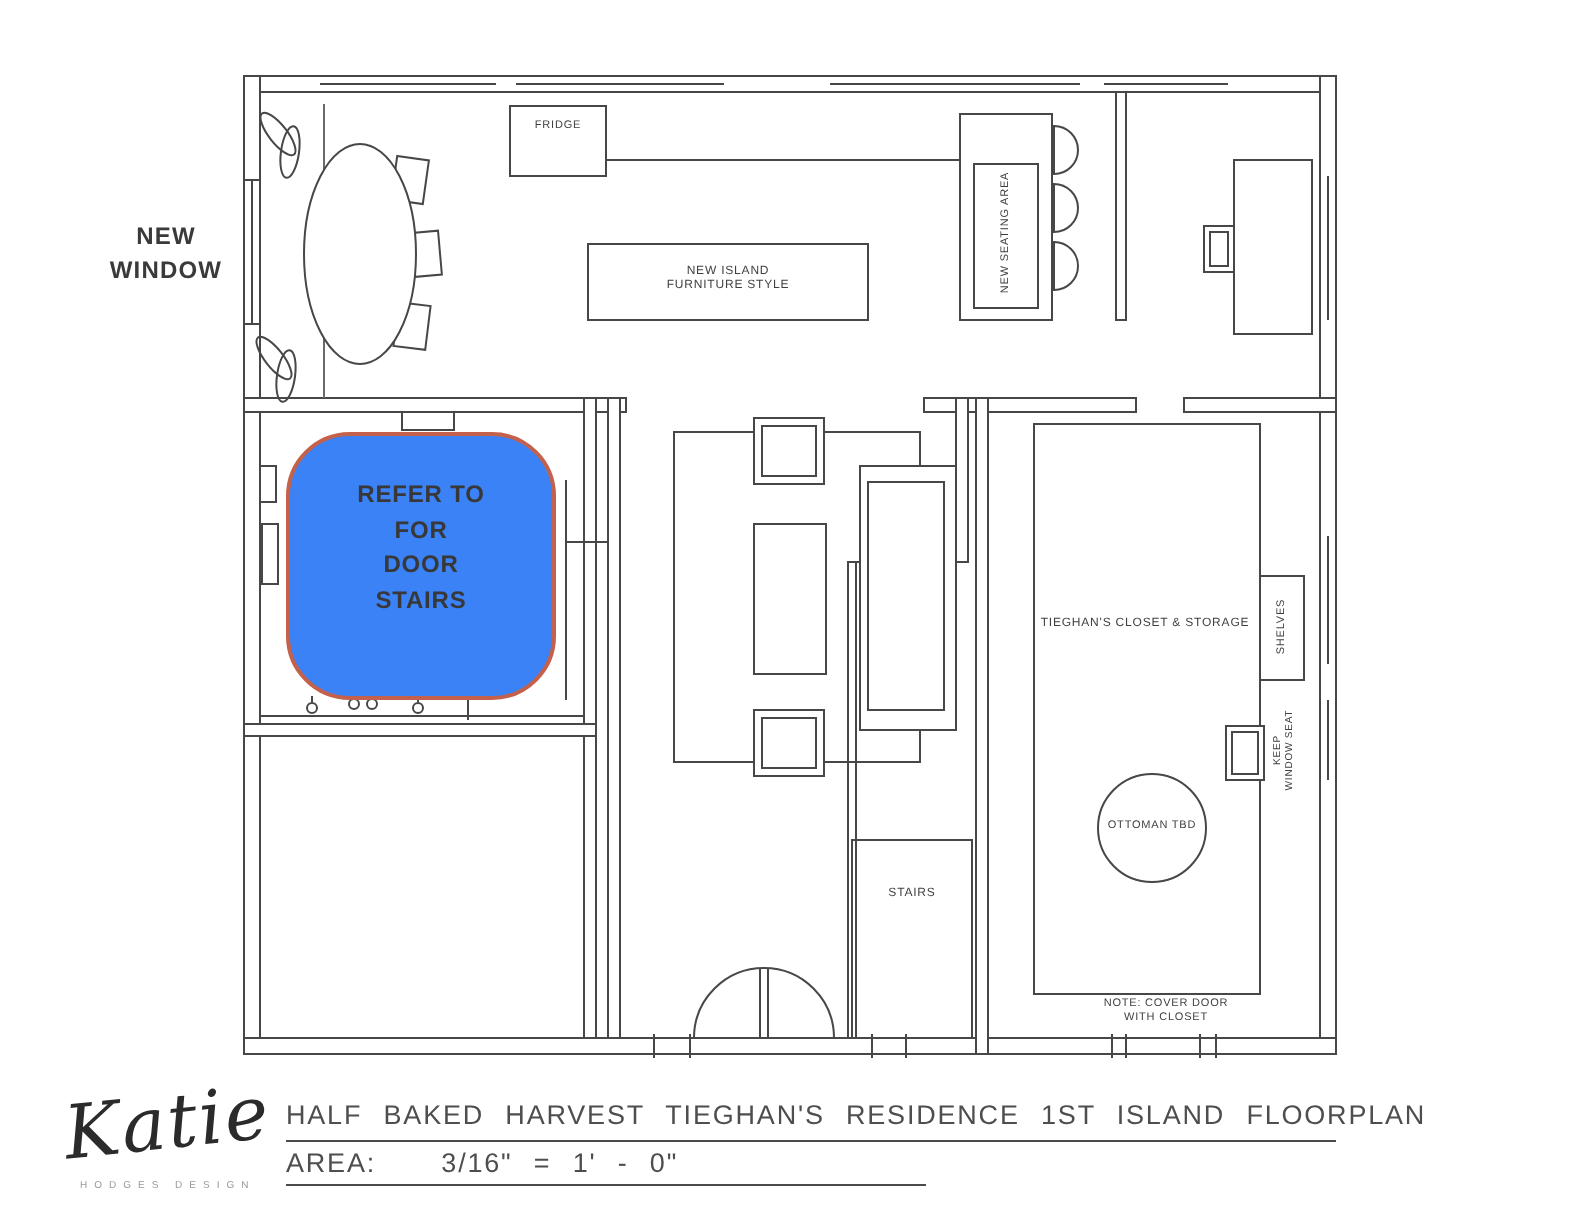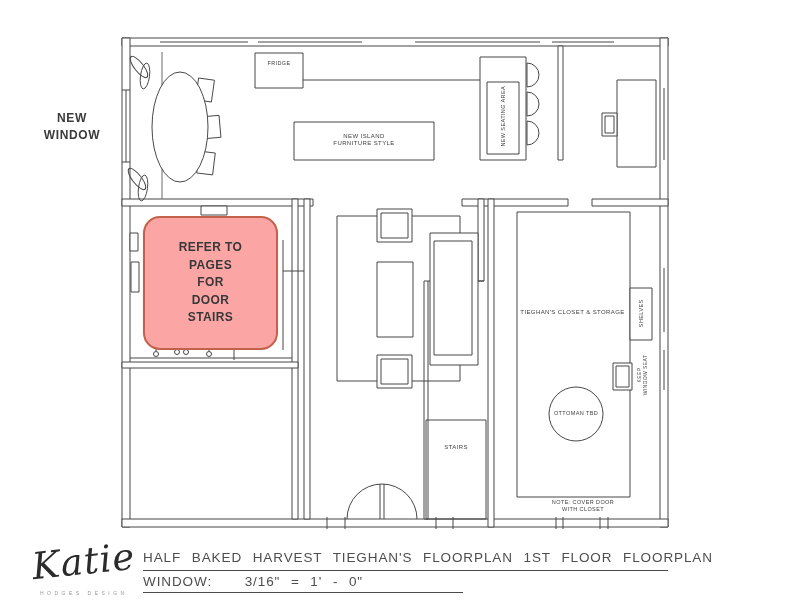--- a/index.html
+++ b/index.html
@@ -4,21 +4,21 @@
 <style>
   html,body{margin:0;padding:0;background:#ffffff;}
   #canvas{position:relative;width:792px;height:612px;background:#ffffff;overflow:hidden;
           font-family:"Liberation Sans",sans-serif;color:#3d3d3d;}
   #plan-svg{position:absolute;left:0;top:0;z-index:1;}
   .lbl{position:absolute;z-index:3;text-align:center;color:#3f3f3f;letter-spacing:.4px;}
   .tiny{font-size:6px;line-height:7px;}
   .micro{font-size:5.5px;line-height:6.5px;}
   .rot{transform:rotate(-90deg);transform-origin:center center;}
   .new-window{font-size:12px;font-weight:700;line-height:17px;letter-spacing:.6px;color:#3a3a3a;}
-  .callout{position:absolute;z-index:4;background:#fca5a5;border:2px solid #c4614b;border-radius:17px;
+  .callout{position:absolute;z-index:4;background:#3b82f6;border:2px solid #c4614b;border-radius:32px;
            text-align:center;font-weight:700;font-size:12px;line-height:17.5px;letter-spacing:.4px;
            color:#383838;padding-top:21px;box-sizing:border-box;}
   .titleblock-text{position:absolute;z-index:3;font-size:13.5px;letter-spacing:.9px;word-spacing:6px;
            color:#4e4e4e;white-space:nowrap;}
   .rule{position:absolute;z-index:3;height:1px;background:#4a4a4a;}
   .logo-script{position:absolute;z-index:3;font-family:"DejaVu Serif",serif;font-style:italic;
            font-size:37px;color:#2b2b2b;transform:rotate(-6deg);letter-spacing:1px;}
   .logo-sub{position:absolute;z-index:3;font-size:5px;letter-spacing:3.5px;color:#999;}
   svg *{vector-effect:non-scaling-stroke;}
 </style>
@@ -154,21 +154,21 @@
       <line x1="345" y1="517" x2="345" y2="529"></line>
       <line x1="436" y1="517" x2="436" y2="529"></line>
       <line x1="453" y1="517" x2="453" y2="529"></line>
       <line x1="556" y1="517" x2="556" y2="529"></line>
       <line x1="563" y1="517" x2="563" y2="529"></line>
       <line x1="600" y1="517" x2="600" y2="529"></line>
       <line x1="608" y1="517" x2="608" y2="529"></line>
     </g>
   </svg>
 
-  <div class="lbl new-window" style="left:37px;top:110px;width:70px;">NEW WINDOW</div>
+  <div class="lbl new-window" style="left:48px;top:110px;width:70px;">NEW WINDOW</div>
 
   <div class="lbl micro" style="left:255px;top:60px;width:48px;">FRIDGE</div>
 
   <div class="lbl tiny" style="left:294px;top:133px;width:140px;">
     <div>NEW ISLAND</div>
     <div>FURNITURE STYLE</div>
   </div>
 
   <div class="lbl micro rot" style="left:463px;top:113px;width:80px;">NEW SEATING AREA</div>
 
@@ -185,31 +185,30 @@
 
   <div class="lbl tiny" style="left:431px;top:444px;width:50px;">STAIRS</div>
 
   <div class="lbl micro" style="left:543px;top:499px;width:80px;">
     <div>NOTE: COVER DOOR</div>
     <div>WITH CLOSET</div>
   </div>
 
   <div class="callout" style="left:143px;top:216px;width:135px;height:134px;">
     <div>REFER TO</div>
-    <div>PAGES</div>
     <div>FOR</div>
     <div>DOOR</div>
     <div>STAIRS</div>
   </div>
 
   <div class="logo-script" style="left:32px;top:540px;">Katie</div>
   <div class="logo-sub" style="left:40px;top:590px;">HODGES DESIGN</div>
 
-  <div class="titleblock-text" style="left:143px;top:550px;">HALF BAKED HARVEST TIEGHAN'S FLOORPLAN 1ST FLOOR FLOORPLAN</div>
+  <div class="titleblock-text" style="left:143px;top:550px;">HALF BAKED HARVEST TIEGHAN'S RESIDENCE 1ST ISLAND FLOORPLAN</div>
   <div class="rule" style="left:143px;top:570px;width:525px;"></div>
 
   <div class="titleblock-text" style="left:143px;top:574px;">
-    <span>WINDOW:</span>
+    <span>AREA:</span>
     <span style="margin-left:22px;">3/16" = 1' - 0"</span>
   </div>
   <div class="rule" style="left:143px;top:592px;width:320px;"></div>
 
 </div>
 
 </body></html>

